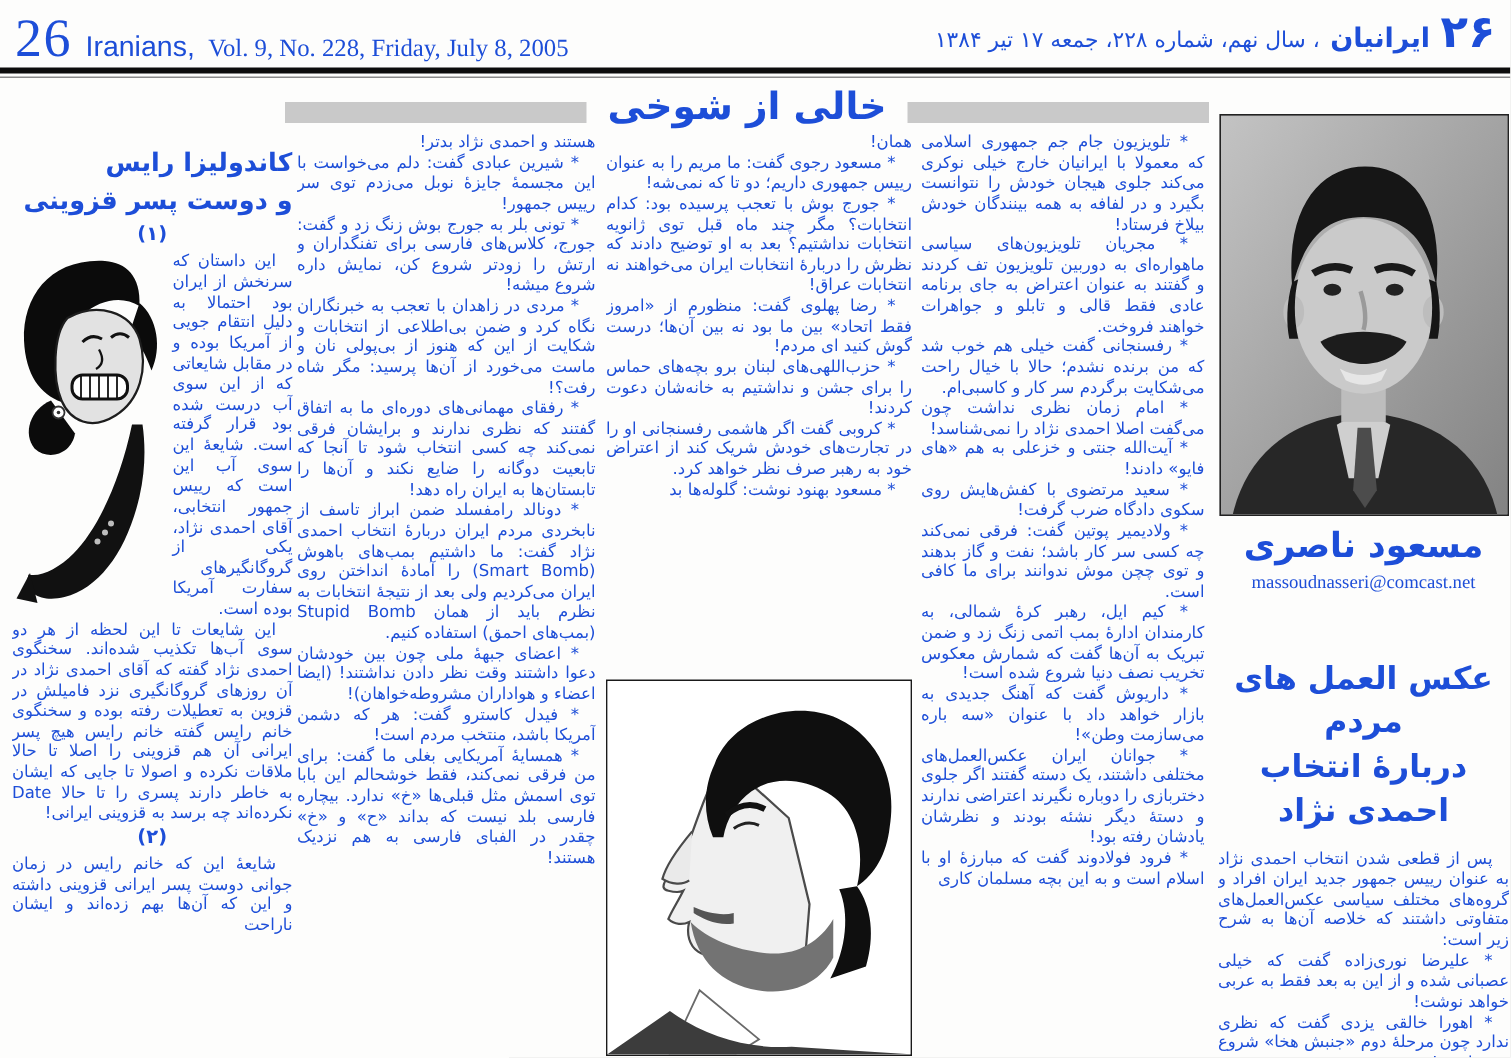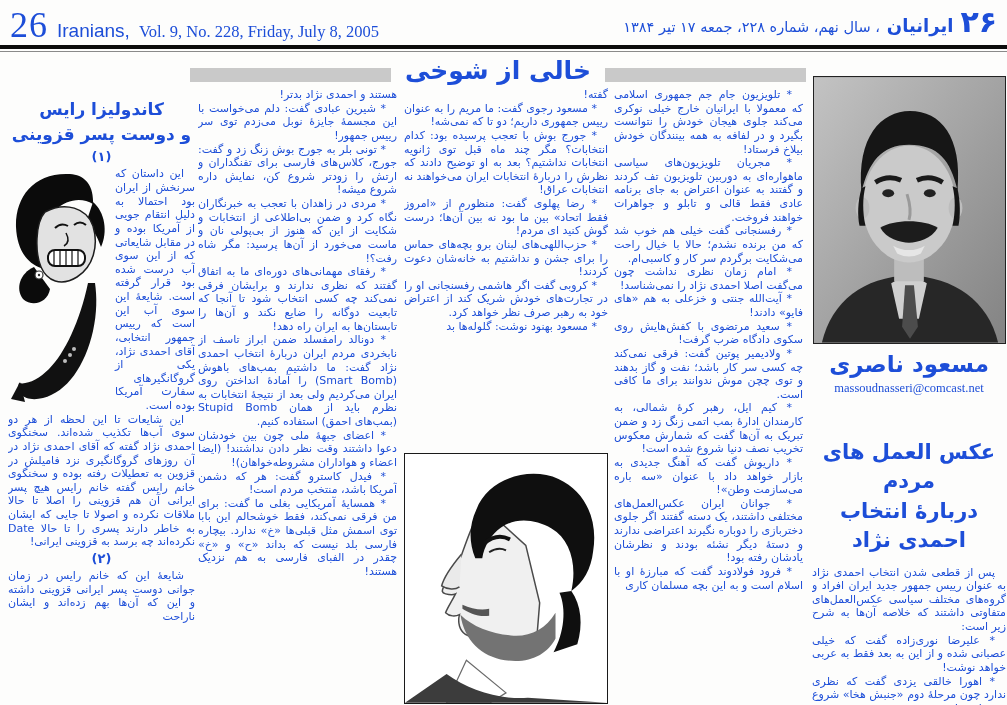--- a/index.html
+++ b/index.html
@@ -23,21 +23,21 @@
   
   .banner { position:absolute; left:190px; top:56px; width:616px; display:flex; align-items:flex-end;justify-content:space-between; }
   .banner .bar { flex:1; height:14px; background:#c9c9c9; margin-bottom:3px; }
   .banner-title { font-size:25px; font-weight:bold; padding:0 14px; direction:rtl; white-space:nowrap; }
   
   .col { position:absolute; direction:rtl; text-align:justify; font-size:11px; line-height:1.24; overflow:hidden; }
   .bp { text-indent:11px; margin:0; }
   .noindent { text-indent:0; }
   
   .col-left { left:8px; top:97px; width:187px; height:606px; }
-  .art-headline { font-size:17px; font-weight:bold; text-align:center; line-height:1.45; margin-bottom:3px; }
+  .art-headline { font-size:17px; font-weight:bold; line-height:1.45; margin-bottom:3px; }
   .partnum { font-weight:bold; font-size:13px; text-align:center; margin:2px 0; }
   .rice-fig { float:left; width:104px; height:232px; margin:4px 3px 2px 0; }
   .rice-fig svg { width:100%; height:100%; display:block; }
   
   .col-a { left:198px; top:88px; width:199px; height:616px; }
   .col-b { left:404px; top:88px; width:204px; height:362px; }
   .col-c { left:614px; top:88px; width:189px; height:616px; }
   .cari-box { position:absolute; left:404px; top:453px; width:204px; height:251px; border:1px solid #1a1a1a; background:#fff; }
   .cari-box svg { width:100%; height:100%; display:block; }
   
@@ -117,21 +117,21 @@
         <p class="bp">* مردی در زاهدان با تعجب به خبرنگاران نگاه کرد و ضمن بی‌اطلاعی از انتخابات و شکایت از این که هنوز از بی‌پولی نان و ماست می‌خورد از آن‌ها پرسید: مگر شاه رفت؟!</p>
         <p class="bp">* رفقای مهمانی‌های دوره‌ای ما به اتفاق گفتند که نظری ندارند و برایشان فرقی نمی‌کند چه کسی انتخاب شود تا آنجا که تابعیت دوگانه را ضایع نکند و آن‌ها را تابستان‌ها به ایران راه دهد!</p>
         <p class="bp">* دونالد رامفسلد ضمن ابراز تاسف از نابخردی مردم ایران دربارهٔ انتخاب احمدی نژاد گفت: ما داشتیم بمب‌های باهوش (Smart Bomb) را آمادهٔ انداختن روی ایران می‌کردیم ولی بعد از نتیجهٔ انتخابات به نظرم باید از همان Stupid Bomb (بمب‌های احمق) استفاده کنیم.</p>
         <p class="bp">* اعضای جبههٔ ملی چون بین خودشان دعوا داشتند وقت نظر دادن نداشتند! (ایضا اعضاء و هواداران مشروطه‌خواهان)!</p>
         <p class="bp">* فیدل کاسترو گفت: هر که دشمن آمریکا باشد، منتخب مردم است!</p>
         <p class="bp">* همسایهٔ آمریکایی بغلی ما گفت: برای من فرقی نمی‌کند، فقط خوشحالم این بابا توی اسمش مثل قبلی‌ها «خ» ندارد. بیچاره فارسی بلد نیست که بداند «ح» و «خ» چقدر در الفبای فارسی به هم نزدیک هستند!</p>
       </div>
   </section>
 
   <section class="col col-b">
-    <p class="bp noindent">گفته!</p>
+    <p class="bp noindent">همان!</p>
     <div>
         <p class="bp">* مسعود رجوی گفت: ما مریم را به عنوان رییس جمهوری داریم؛ دو تا که نمی‌شه!</p>
         <p class="bp">* جورج بوش با تعجب پرسیده بود: کدام انتخابات؟ مگر چند ماه قبل توی ژانویه انتخابات نداشتیم؟ بعد به او توضیح دادند که نظرش را دربارهٔ انتخابات ایران می‌خواهند نه انتخابات عراق!</p>
         <p class="bp">* رضا پهلوی گفت: منظورم از «امروز فقط اتحاد» بین ما بود نه بین آن‌ها؛ درست گوش کنید ای مردم!</p>
         <p class="bp">* حزب‌اللهی‌های لبنان برو بچه‌های حماس را برای جشن و نداشتیم به خانه‌شان دعوت کردند!</p>
         <p class="bp">* کروبی گفت اگر هاشمی رفسنجانی او را در تجارت‌های خودش شریک کند از اعتراض خود به رهبر صرف نظر خواهد کرد.</p>
         <p class="bp">* مسعود بهنود نوشت: گلوله‌ها بد</p>
       </div>
   </section>
 

